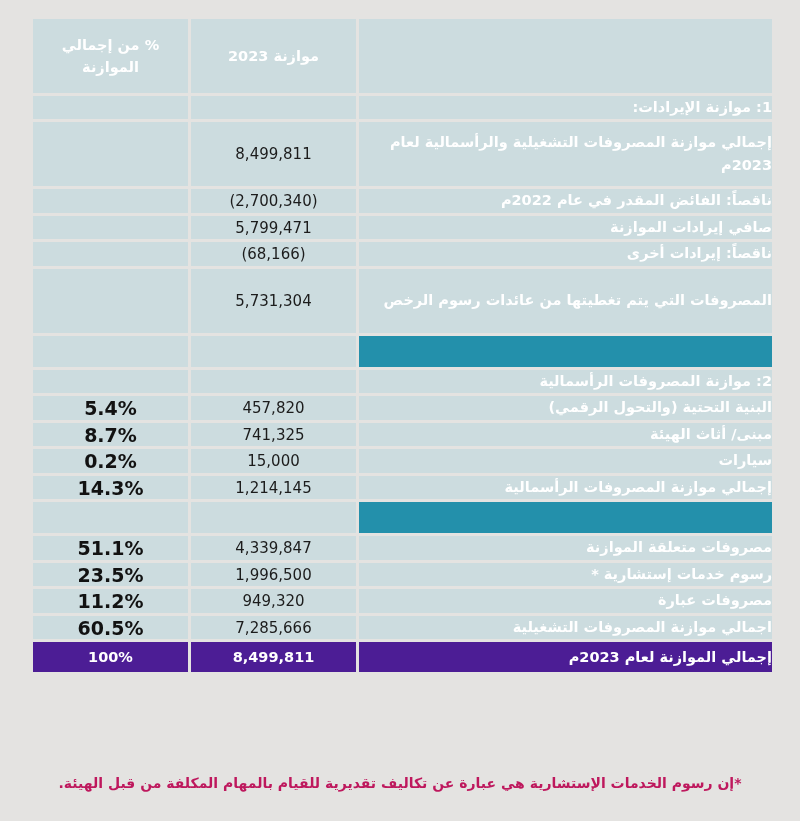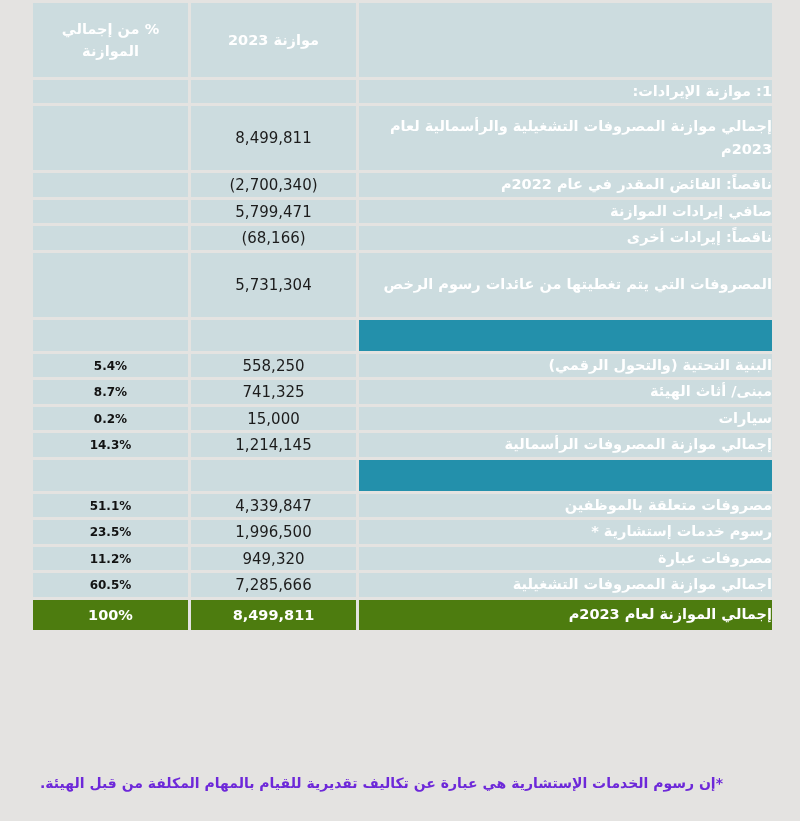--- a/index.html
+++ b/index.html
@@ -17,21 +17,21 @@
   .page {
     position: relative;
     width: 800px;
     height: 821px;
     box-sizing: border-box;
   }
 
   .table-wrap {
     position: absolute;
     left: 30px;
-    top: 0;
+    top: 16px;
     width: 745px;
   }
 
   table.budget {
     width: 745px;
     border-collapse: separate;
     border-spacing: 3px 3px;
     table-layout: fixed;
     direction: rtl;
   }
@@ -80,54 +80,54 @@
   
   .val {
     color: #1c1c1c;
     font-size: 15px;
     text-align: center;
     padding: 6px 4px;
     box-sizing: border-box;
   }
   .pct {
     color: #121212;
-    font-size: 12px;
+    font-size: 19px;
     font-weight: bold;
     text-align: center;
     padding: 6px 4px;
     box-sizing: border-box;
   }
   .blank-cell { background: #ccdcdf; }
 
   tr.r-normal td { height: 14px; }
   tr.r-tall td { height: 64px; }
   tr.r-spacer td { height: 31px; background: #ccdcdf; }
   tr.r-spacer td.lbl { background: #2390ab; }
 
   
   tr.r-total td {
-    background: #4d7c0f;
+    background: #4c1d95;
     color: #ffffff;
     height: 30px;
   }
   tr.r-total .val,
   tr.r-total .pct {
     color: #ffffff;
     font-weight: bold;
     font-size: 14.5px;
   }
 
   
   .footnote {
     position: absolute;
     left: 0;
     right: 0;
     top: 775px;
-    text-align: left;
-    color: #6d28d9;
+    text-align: center;
+    color: #be185d;
     font-size: 14px;
     font-weight: bold;
     direction: rtl;
     padding: 0 40px;
     box-sizing: border-box;
   }
 </style>
 </head>
 <body>
 
@@ -177,22 +177,27 @@
             <td class="lbl two-line">المصروفات التي يتم تغطيتها من عائدات رسوم الرخص</td>
             <td class="val">5,731,304</td>
             <td class="pct blank-cell"></td>
           </tr>
           <tr class="r-spacer">
             <td class="lbl"></td>
             <td class="val blank-cell"></td>
             <td class="pct blank-cell"></td>
           </tr>
           <tr class="r-normal">
+            <td class="lbl">2: موازنة المصروفات الرأسمالية</td>
+            <td class="val blank-cell"></td>
+            <td class="pct blank-cell"></td>
+          </tr>
+          <tr class="r-normal">
             <td class="lbl">البنية التحتية (والتحول الرقمي)</td>
-            <td class="val">558,250</td>
+            <td class="val">457,820</td>
             <td class="pct">5.4%</td>
           </tr>
           <tr class="r-normal">
             <td class="lbl">مبنى/ أثاث الهيئة</td>
             <td class="val">741,325</td>
             <td class="pct">8.7%</td>
           </tr>
           <tr class="r-normal">
             <td class="lbl">سيارات</td>
             <td class="val">15,000</td>
@@ -202,21 +207,21 @@
             <td class="lbl">إجمالي موازنة المصروفات الرأسمالية</td>
             <td class="val">1,214,145</td>
             <td class="pct">14.3%</td>
           </tr>
           <tr class="r-spacer">
             <td class="lbl"></td>
             <td class="val blank-cell"></td>
             <td class="pct blank-cell"></td>
           </tr>
           <tr class="r-normal">
-            <td class="lbl">مصروفات متعلقة بالموظفين</td>
+            <td class="lbl">مصروفات متعلقة الموازنة</td>
             <td class="val">4,339,847</td>
             <td class="pct">51.1%</td>
           </tr>
           <tr class="r-normal">
             <td class="lbl">رسوم خدمات إستشارية *</td>
             <td class="val">1,996,500</td>
             <td class="pct">23.5%</td>
           </tr>
           <tr class="r-normal">
             <td class="lbl">مصروفات عبارة</td>

